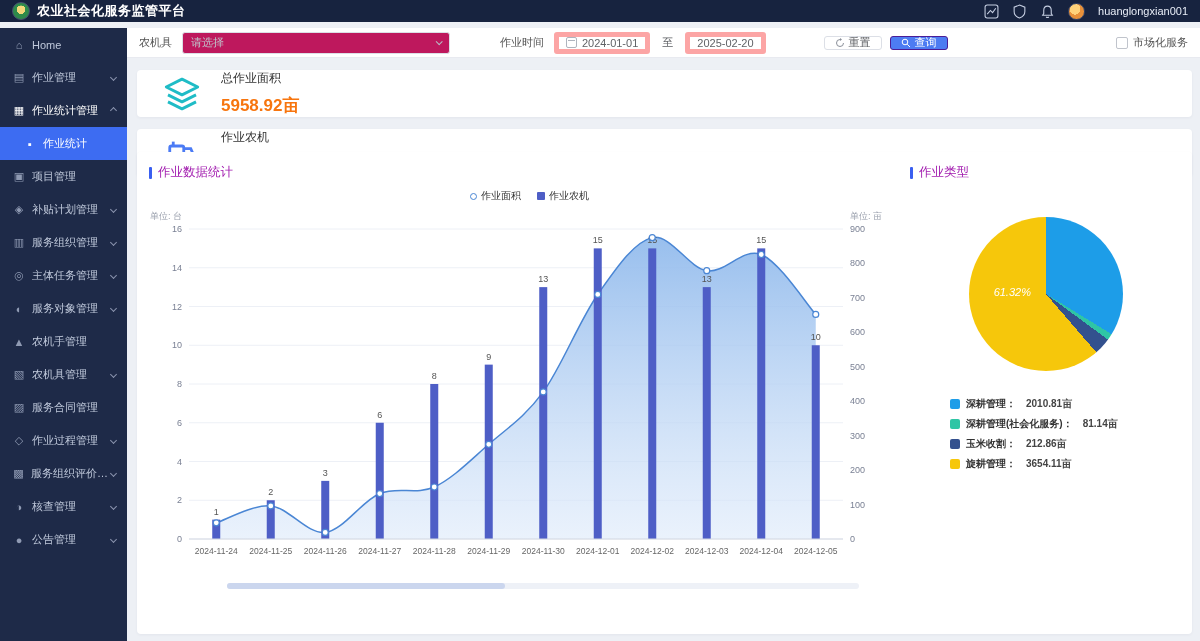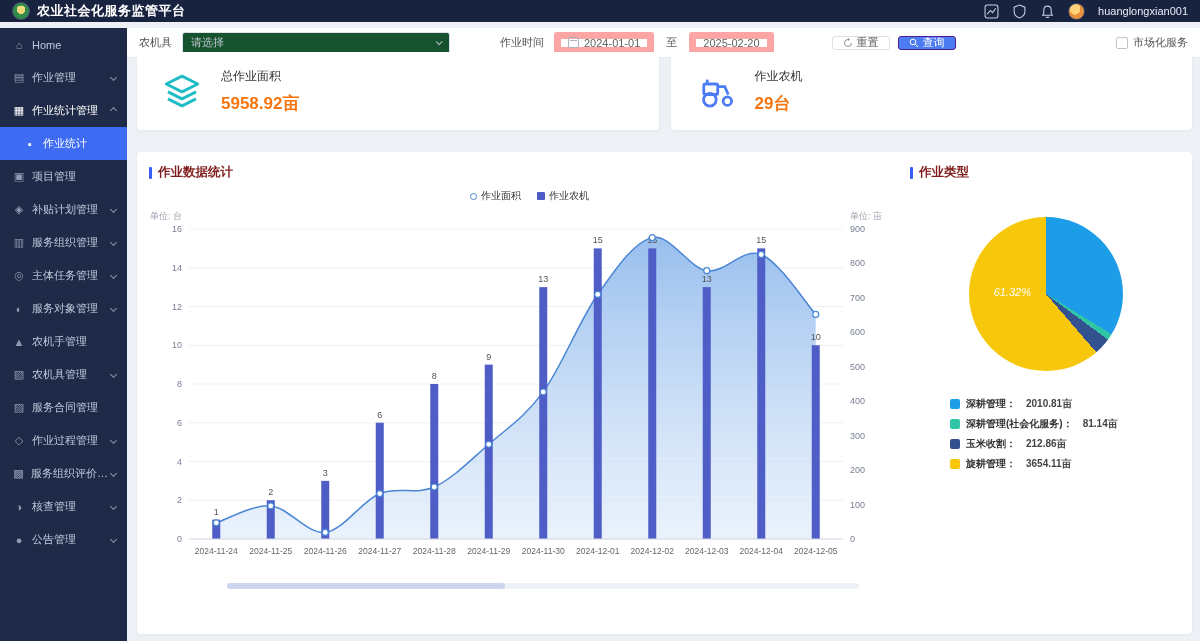--- a/index.html
+++ b/index.html
@@ -35,48 +35,48 @@
   .side-item.sub.active { background:#3d6cf2; color:#ffffff; }
   .side-item.sub.active .side-ico { color:#ffffff; }
 
   
   .content { position:absolute; left:127px; top:28px; width:1073px; height:613px; }
 
   .filterbar { height:30px; background:#ffffff; display:flex; align-items:center;
     padding:0 12px; gap:8px; font-size:11px; color:#555; border-bottom:1px solid #e8eaf0; }
   .flabel { color:#555; margin-right:2px; flex:none; }
   .fake-select { width:268px; height:22px; border:1px solid #dcdfe6; border-radius:3px;
-    background:#14532d; display:flex; align-items:center; padding:0 8px; color:#bfc4cc; cursor:pointer; }
+    background:#be185d; display:flex; align-items:center; padding:0 8px; color:#bfc4cc; cursor:pointer; }
   .fake-select .arr { margin-left:auto; width:5px; height:5px; border-right:1px solid #b6bcc6;
     border-bottom:1px solid #b6bcc6; transform:rotate(45deg) translateY(-1px); }
-  .date-box { height:22px; border:7px solid #fca5a5; border-radius:3px; background:#fff;
+  .date-box { height:22px; border:5px solid #fca5a5; border-radius:3px; background:#fff;
     display:flex; align-items:center; padding:0 7px; gap:5px; color:#606266; cursor:pointer; }
   .cal { width:11px; height:11px; border:1px solid #aeb4be; border-radius:2px; position:relative; flex:none; }
   .cal::before { content:""; position:absolute; left:1px; right:1px; top:2px; height:1px; background:#aeb4be; }
   .sep { color:#606266; padding:0 4px; }
   .btn { height:14px; border-radius:3px; display:inline-flex; align-items:center; gap:4px;
     padding:0 10px; font-size:11px; cursor:pointer; }
   .btn-reset { background:#fff; border:1px solid #dcdfe6; color:#606266; margin-left:50px; }
   .btn-search { background:#4d7cf2; border:1px solid #4c1d95; color:#fff; }
   .chk-wrap { margin-left:auto; display:flex; align-items:center; gap:5px; color:#555; cursor:pointer; }
   .chk { width:12px; height:12px; border:1px solid #c0c4cc; border-radius:2px; background:#fff; }
 
-  .cards { position:absolute; left:10px; top:24px; width:1055px; display:flex; gap:12px; }
+  .cards { position:absolute; left:10px; top:42px; width:1055px; display:flex; gap:12px;flex-direction:column; }
   .stat-card { flex:1; height:78px; background:#fff; border-radius:4px;
     box-shadow:0 1px 3px rgba(30,42,72,.05); display:flex; align-items:center; padding:0 22px; gap:16px; }
   .stat-ico { width:46px; height:46px; display:flex; align-items:center; justify-content:center; }
   .stat-title { font-size:12px; color:#333; margin-bottom:7px; }
   .stat-value { font-size:17px; font-weight:bold; color:#f7750e; }
 
   .main-card { position:absolute; left:10px; top:124px; width:1055px; height:482px;
     background:#fff; border-radius:4px; box-shadow:0 1px 3px rgba(30,42,72,.05);
     display:flex; padding:12px 10px 10px 12px; }
   .chart-col { flex:1; min-width:0; }
   .pie-col { width:272px; flex:none; }
-  .sec-title { display:flex; align-items:center; font-size:12.5px; font-weight:bold; color:#7f1d1d; }
+  .sec-title { display:flex; align-items:center; font-size:12.5px; font-weight:normal; color:#a21caf; }
   .sec-title::before { content:""; width:3px; height:12px; background:#3a5ff0; margin-right:6px; border-radius:1px; }
 
   .chart-legend { display:flex; justify-content:center; gap:16px; margin:8px 0 0;
     font-size:10px; color:#333; }
   .lg-item { display:flex; align-items:center; gap:4px; cursor:pointer; }
   .glyph-circle { width:7px; height:7px; border-radius:50%; border:1.5px solid #4a86d4; background:#fff; }
   .glyph-square { width:8px; height:8px; border-radius:1px; background:#4e5ec6; }
 
   .datazoom { margin:4px 0 0 78px; width:632px; height:6px; background:#eef1f7;
     border-radius:3px; position:relative; cursor:pointer; }

